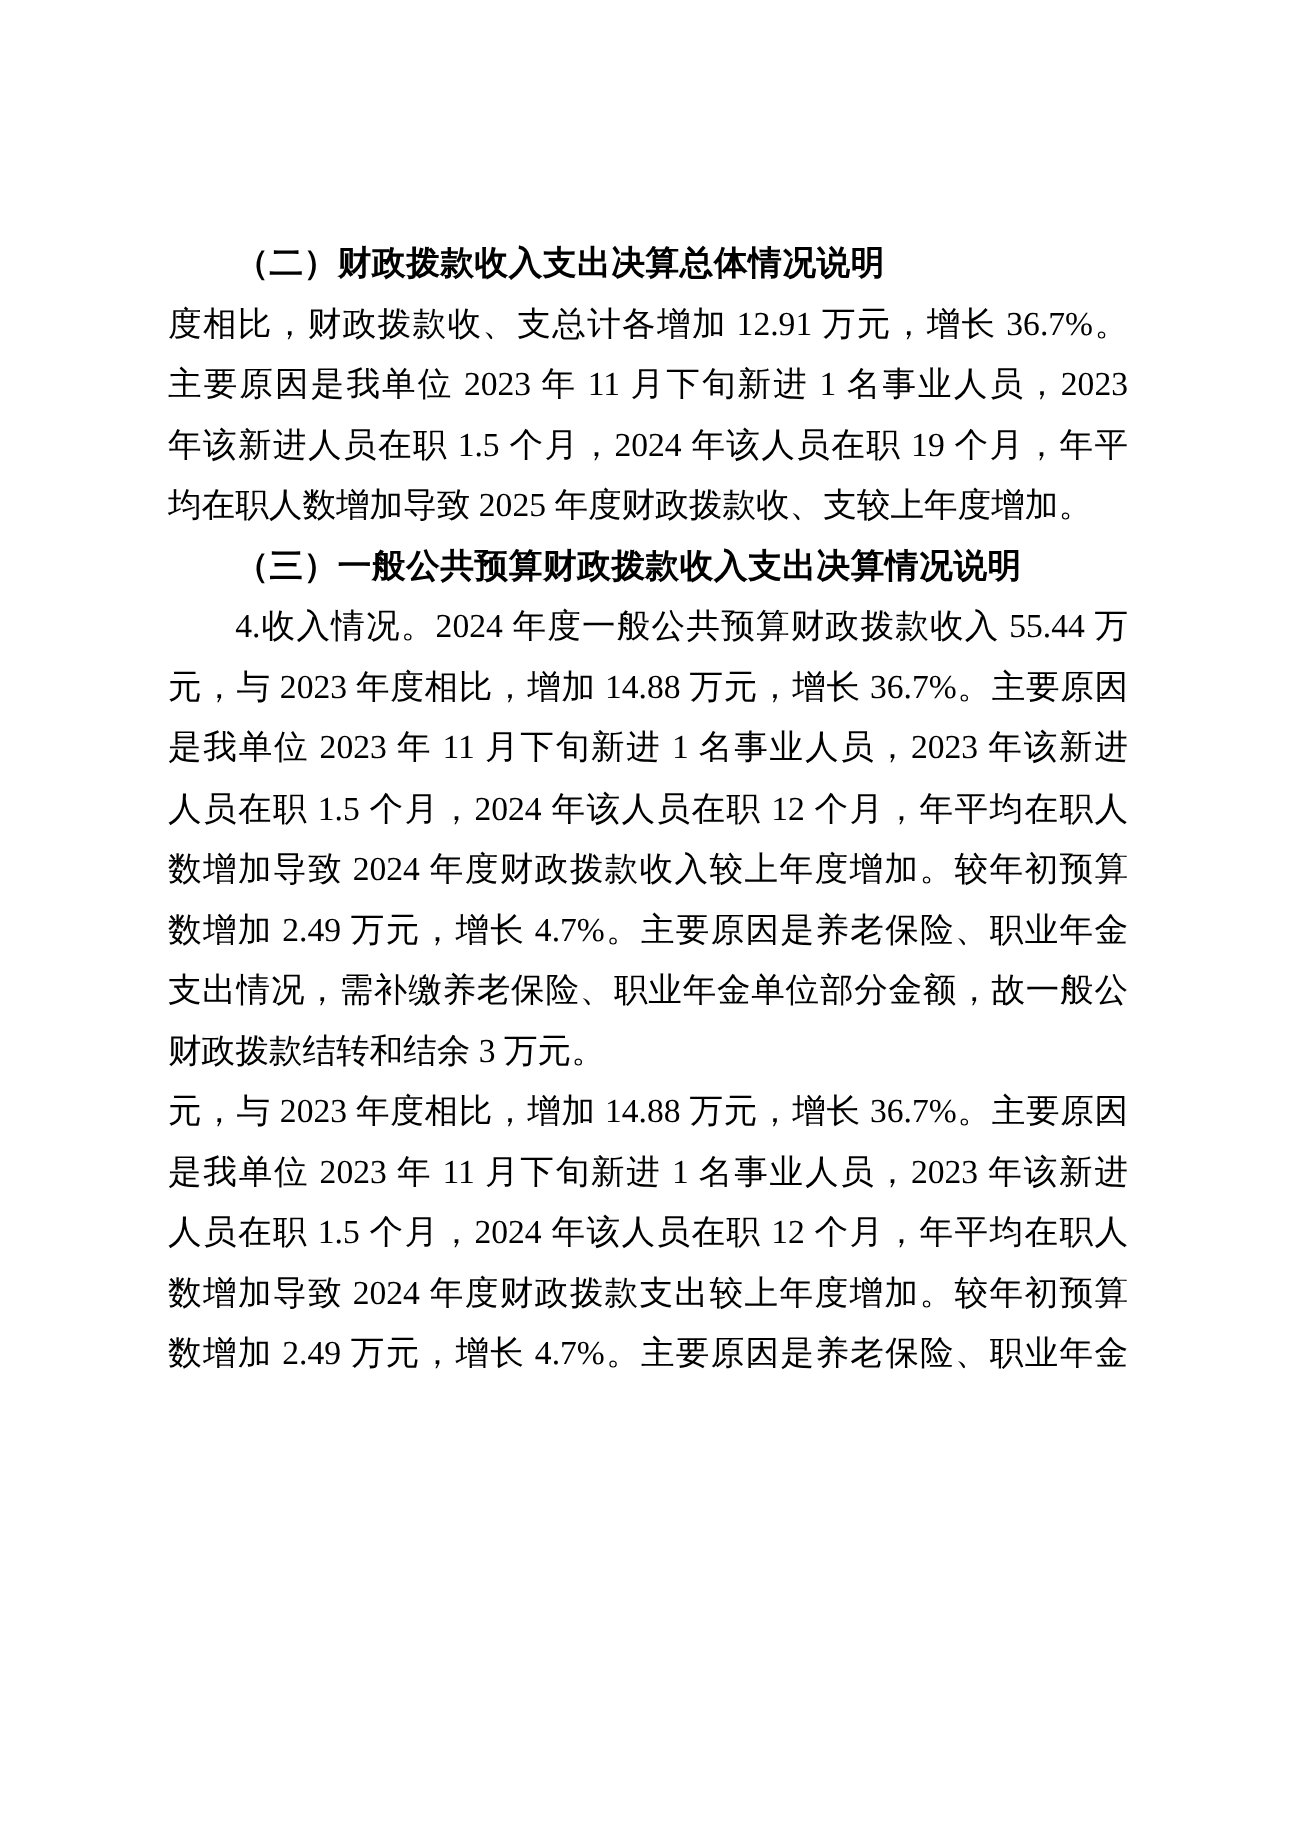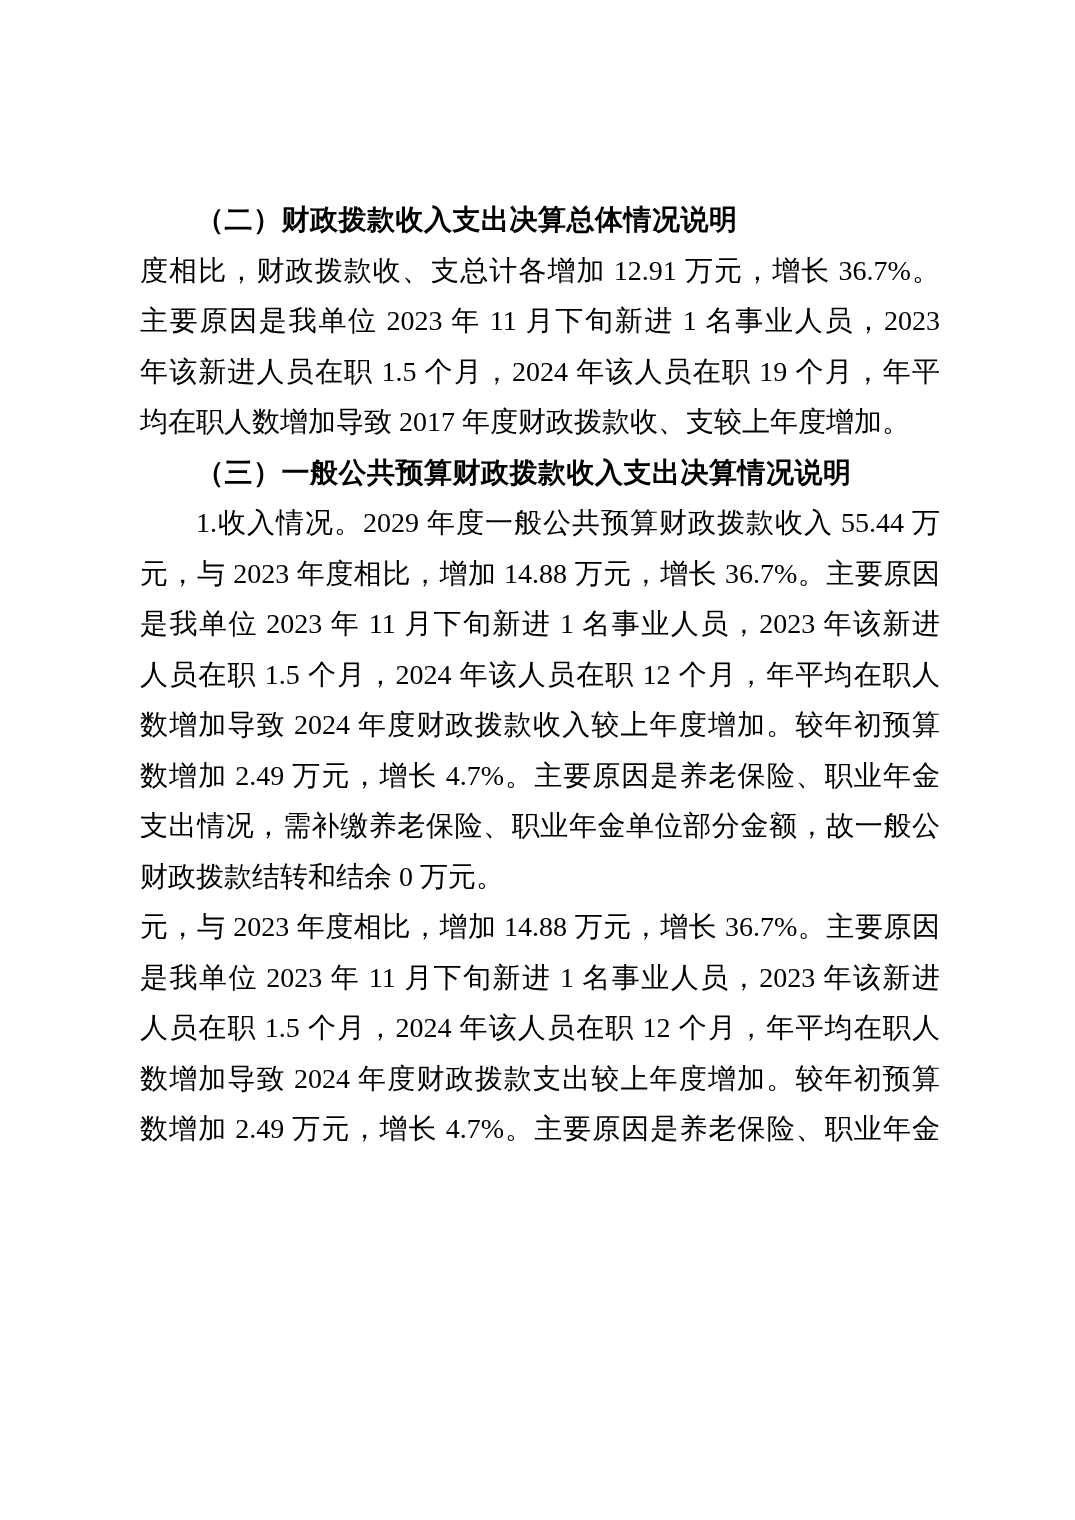--- a/index.html
+++ b/index.html
@@ -59,34 +59,34 @@
 
 <div class="page">
   <div class="content">
       <div class="para heading">
         <div class="line first">（二）财政拨款收入支出决算总体情况说明</div>
       </div>
       <div class="para body">
         <div class="line just">度相比，财政拨款收、支总计各增加 12.91 万元，增长 36.7%。</div>
         <div class="line just">主要原因是我单位 2023 年 11 月下旬新进 1 名事业人员，2023</div>
         <div class="line just">年该新进人员在职 1.5 个月，2024 年该人员在职 19 个月，年平</div>
-        <div class="line">均在职人数增加导致 2017 年度财政拨款收、支较上年度增加。</div>
+        <div class="line">均在职人数增加导致 2025 年度财政拨款收、支较上年度增加。</div>
       </div>
       <div class="para heading">
         <div class="line first">（三）一般公共预算财政拨款收入支出决算情况说明</div>
       </div>
       <div class="para body">
-        <div class="line first just">1.收入情况。2029 年度一般公共预算财政拨款收入 55.44 万</div>
+        <div class="line first just">4.收入情况。2024 年度一般公共预算财政拨款收入 55.44 万</div>
         <div class="line just">元，与 2023 年度相比，增加 14.88 万元，增长 36.7%。主要原因</div>
         <div class="line just">是我单位 2023 年 11 月下旬新进 1 名事业人员，2023 年该新进</div>
         <div class="line just">人员在职 1.5 个月，2024 年该人员在职 12 个月，年平均在职人</div>
         <div class="line just">数增加导致 2024 年度财政拨款收入较上年度增加。较年初预算</div>
         <div class="line just">数增加 2.49 万元，增长 4.7%。主要原因是养老保险、职业年金</div>
         <div class="line just">支出情况，需补缴养老保险、职业年金单位部分金额，故一般公</div>
-        <div class="line">财政拨款结转和结余 0 万元。</div>
+        <div class="line">财政拨款结转和结余 3 万元。</div>
       </div>
       <div class="para body">
         <div class="line just">元，与 2023 年度相比，增加 14.88 万元，增长 36.7%。主要原因</div>
         <div class="line just">是我单位 2023 年 11 月下旬新进 1 名事业人员，2023 年该新进</div>
         <div class="line just">人员在职 1.5 个月，2024 年该人员在职 12 个月，年平均在职人</div>
         <div class="line just">数增加导致 2024 年度财政拨款支出较上年度增加。较年初预算</div>
         <div class="line just">数增加 2.49 万元，增长 4.7%。主要原因是养老保险、职业年金</div>
       </div>
     </div>
   <div class="footer">- 3 -</div>

